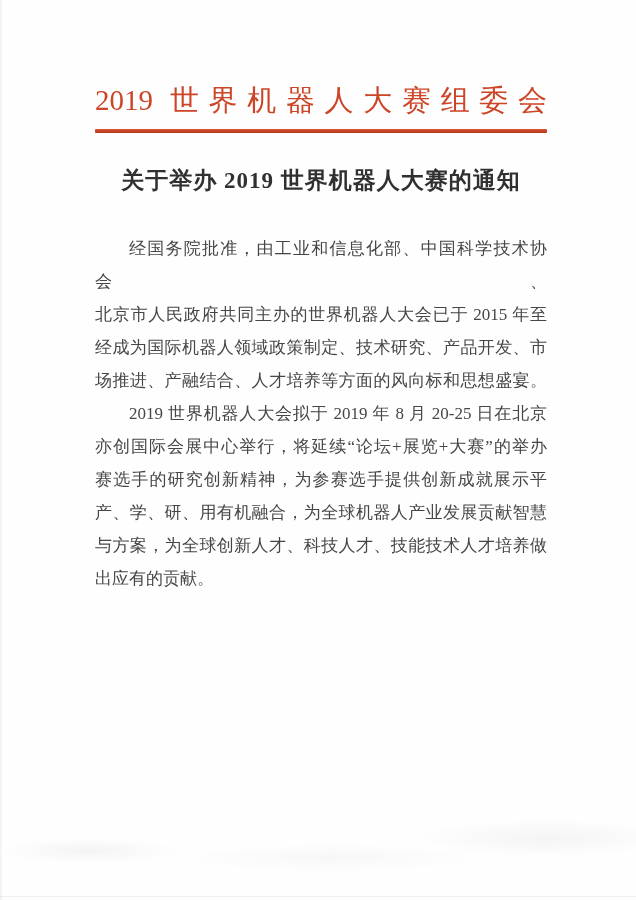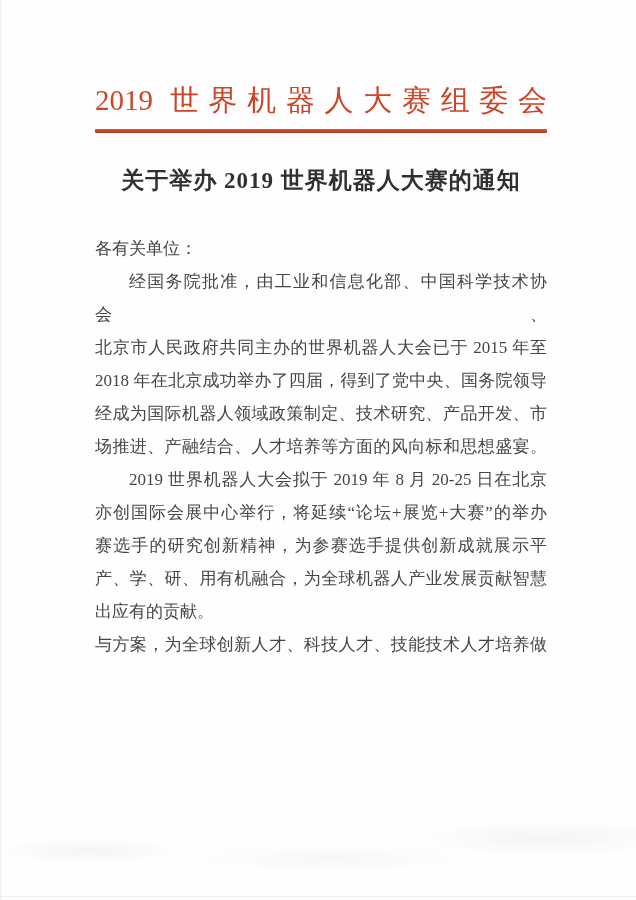--- a/index.html
+++ b/index.html
@@ -111,32 +111,30 @@
   <div class="content">
 
     <header>
       <div class="org-name">2019 世界机器人大赛组委会</div>
       <div class="red-rule"></div>
     </header>
 
     <h1 class="doc-title">关于举办 2019 世界机器人大赛的通知</h1>
 
     <main class="doc-body">
-      <p class="line no-just">各有关单位：</p>
 
       <p class="line indent">经国务院批准，由工业和信息化部、中国科学技术协会、</p>
       <p class="line">北京市人民政府共同主办的世界机器人大会已于 2015 年至</p>
-      <p class="line">2018 年在北京成功举办了四届，得到了党中央、国务院领导</p>
       <p class="line">经成为国际机器人领域政策制定、技术研究、产品开发、市</p>
       <p class="line">场推进、产融结合、人才培养等方面的风向标和思想盛宴。</p>
 
       <p class="line indent">2019 世界机器人大会拟于 2019 年 8 月 20-25 日在北京</p>
       <p class="line">亦创国际会展中心举行，将延续“论坛+展览+大赛”的举办</p>
       <p class="line">赛选手的研究创新精神，为参赛选手提供创新成就展示平</p>
       <p class="line">产、学、研、用有机融合，为全球机器人产业发展贡献智慧</p>
+      <p class="line">与方案，为全球创新人才、科技人才、技能技术人才培养做</p>
       <p class="line no-just">出应有的贡献。</p>
-      <p class="line">与方案，为全球创新人才、科技人才、技能技术人才培养做</p>
     </main>
   </div>
 
   <div class="smudge-band"></div>
   <div class="bottom-edge"></div>
 </div>
 
 </body></html>

